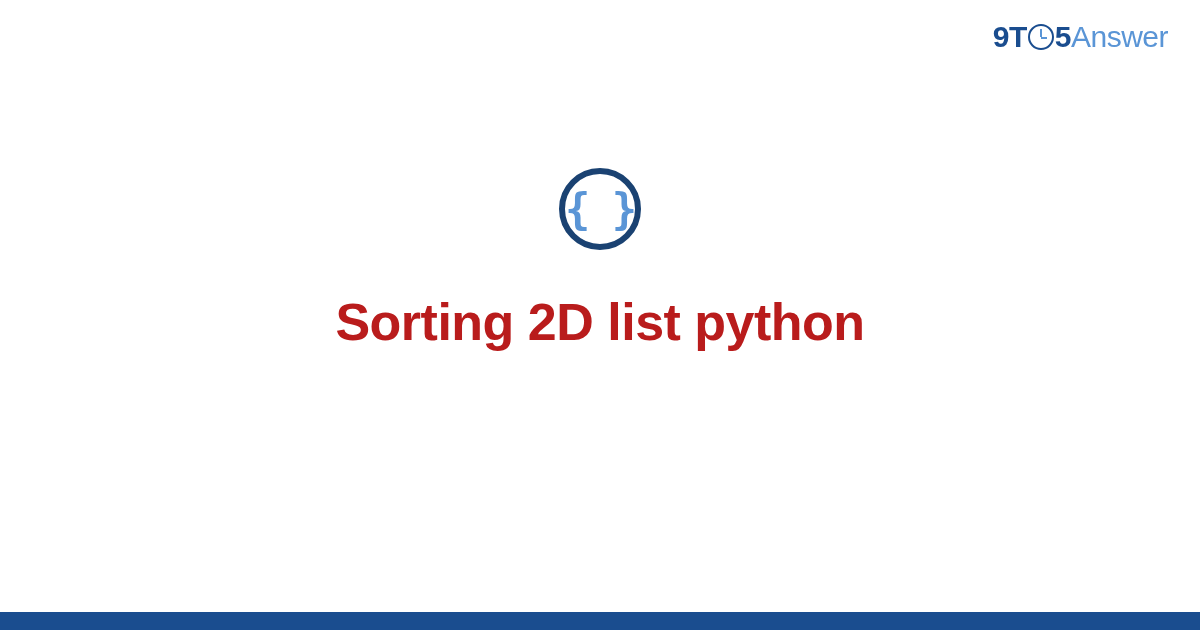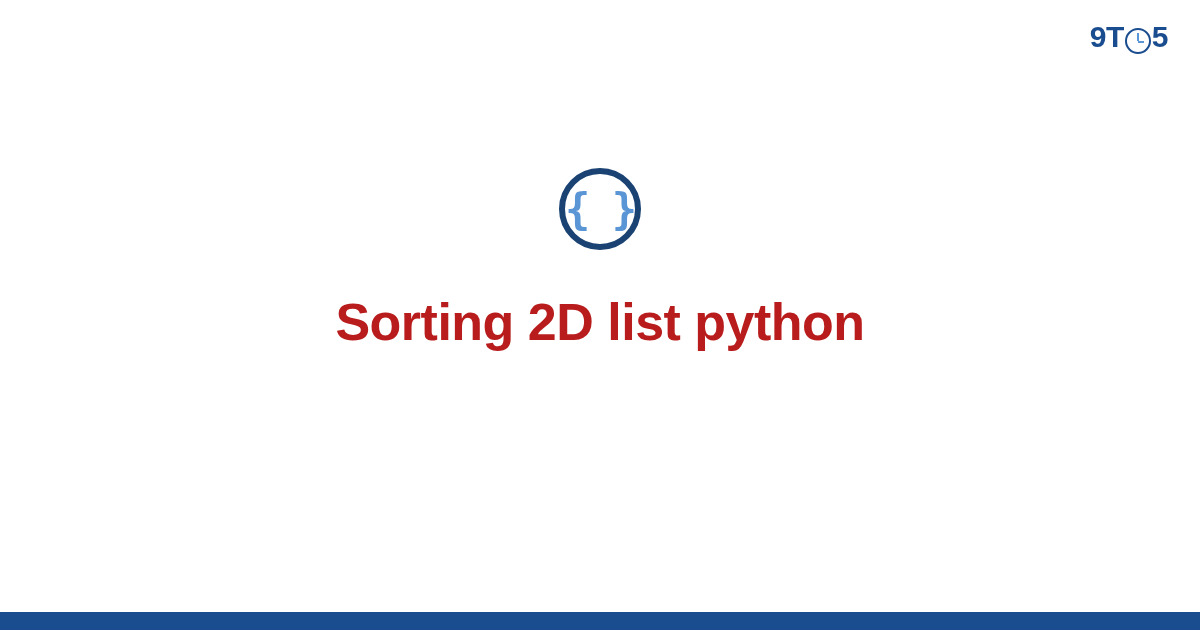--- a/index.html
+++ b/index.html
@@ -15,21 +15,21 @@
       position: relative;
       overflow: hidden;
     }
     .logo {
       position: absolute;
       top: 20px;
       right: 32px;
       font-size: 30px;
       font-weight: 600;
       display: flex;
-      align-items: flex-end;
+      align-items: center;
       letter-spacing: -0.5px;
     }
     .logo-9t {
       color: #1a4d8f;
     }
     .logo-clock {
       display: inline-flex;
       align-items: center;
       justify-content: center;
       width: 26px;
@@ -111,20 +111,21 @@
       background: #1a4d8f;
     }
   </style>
 </head>
 <body>
 
 <div class="logo">
   <span class="logo-9t">9T</span>
   <span class="logo-clock"></span>
   <span class="logo-5">5</span>
+  <span class="logo-answer">Answer</span>
 </div>
 
 <div class="content">
   <div class="icon-circle">
     <span class="braces">{ }</span>
   </div>
   <h1 class="title">Sorting 2D list python</h1>
 </div>
 
 <div class="footer-bar"></div>

